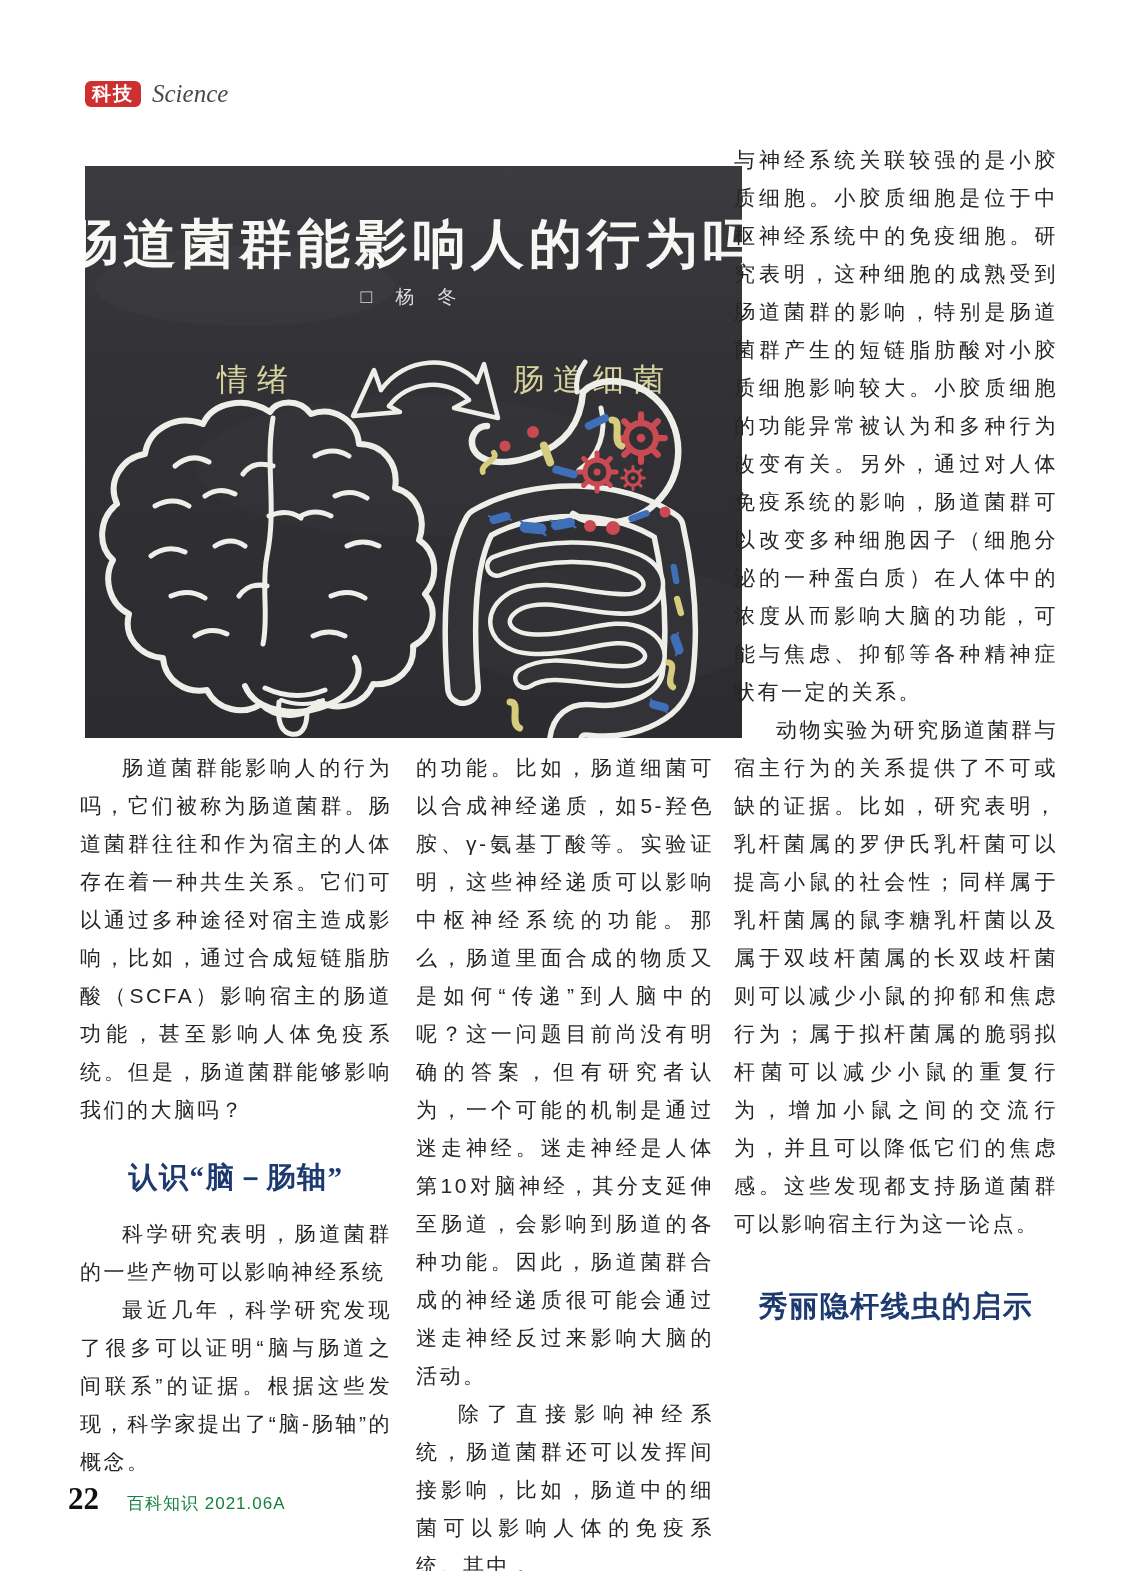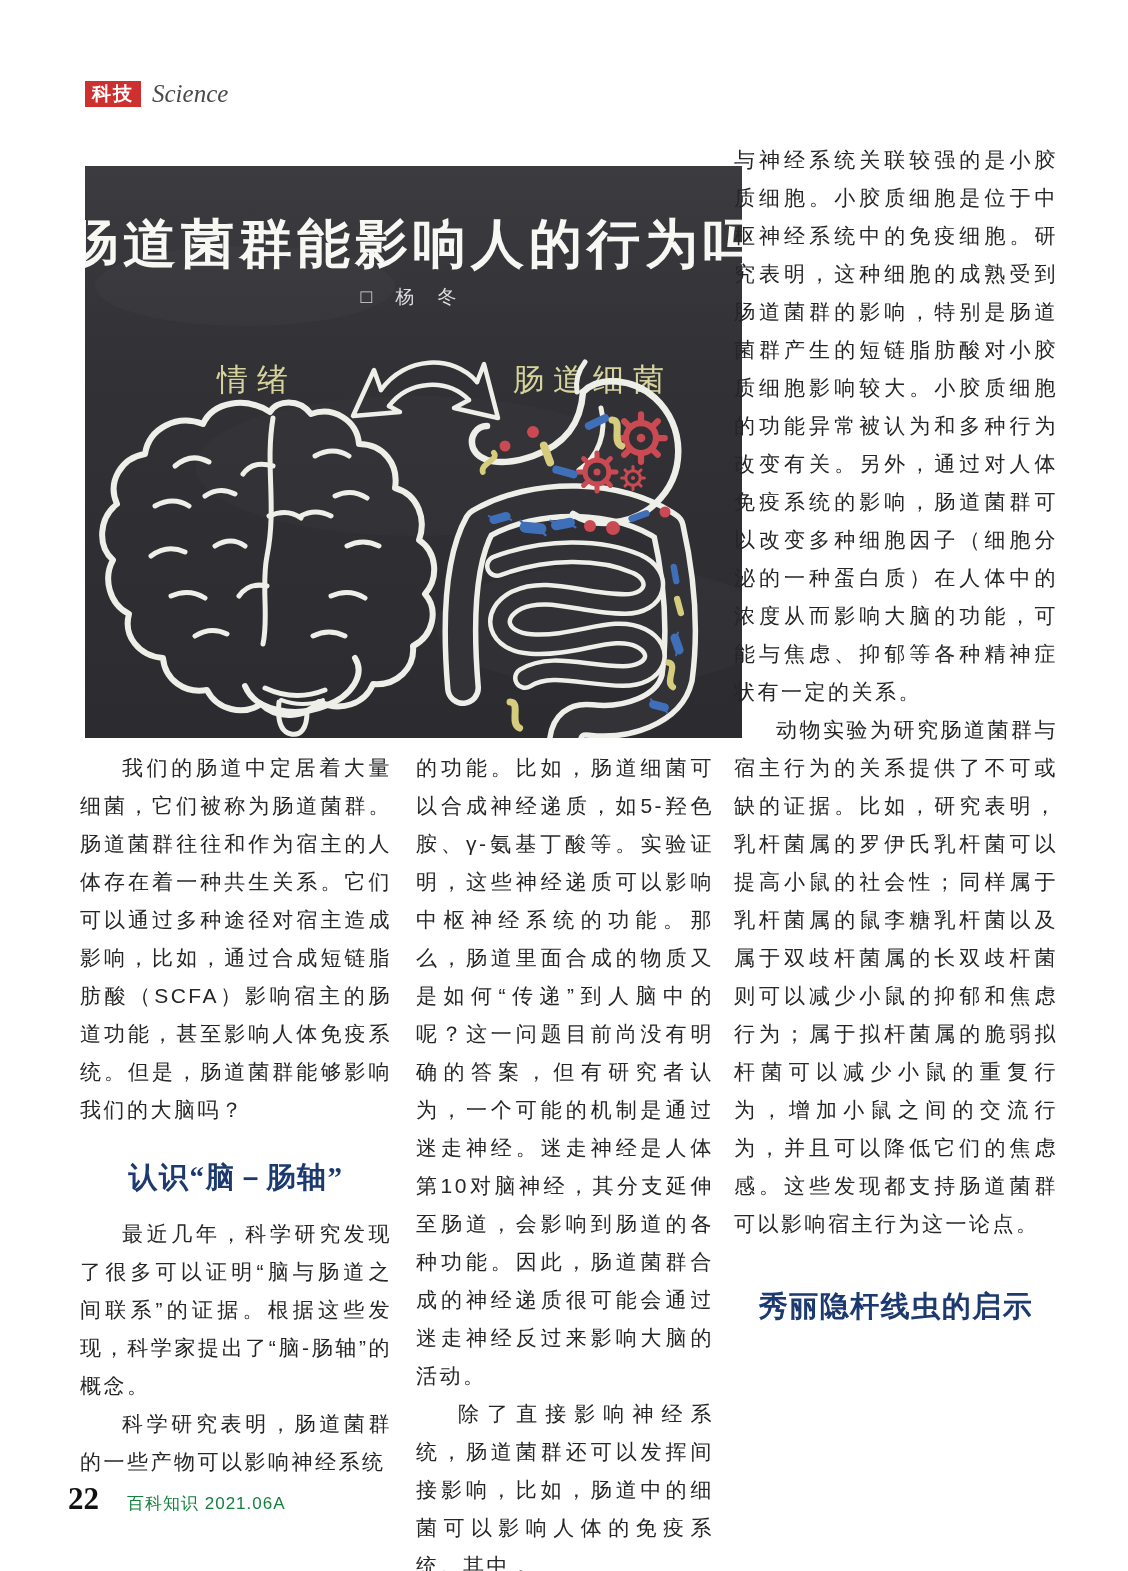--- a/index.html
+++ b/index.html
@@ -5,21 +5,21 @@
   html,body { margin:0; padding:0; background:#e8e8e8; }
   .page {
     position:relative; width:1128px; height:1571px; margin:0 auto;
     background:#ffffff; overflow:hidden;
     font-family:"Liberation Sans","DejaVu Sans",sans-serif;
   }
   
   .kicker { position:absolute; left:85px; top:80px; display:flex; align-items:center; gap:11px; }
   .badge {
     background:#ce2f2f; color:#ffffff; font-size:19px; font-weight:bold;
-    padding:3px 7px 4px; letter-spacing:2px; line-height:1;
+    padding:3px 7px 4px; letter-spacing:2px; line-height:1;border-radius:6px;
   }
   .badge-en {
     font-family:"Liberation Serif","DejaVu Serif",serif; font-style:italic;
     font-size:25px; color:#4a4a4a;
   }
   
   .chalkboard { position:absolute; left:62px; top:155px; width:740px; height:572px; margin:11px;padding-left:12px; }
   .chalkboard svg { display:block; }
   .chalk-title { font-family:"Liberation Sans","DejaVu Sans",sans-serif; font-weight:bold; font-size:53px; fill:#f7f7f3; letter-spacing:5px; }
   .chalk-author { font-family:"Liberation Sans","DejaVu Sans",sans-serif; font-size:19px; fill:#dedede; letter-spacing:9px; }
@@ -185,24 +185,24 @@
           <use href="#bug" transform="translate(592,478) rotate(70) scale(0.8)" color="#3f6fb8"></use>
           <use href="#srod" transform="translate(586,508) rotate(20) scale(0.9)" color="#d5cd7d"></use>
           <use href="#bug" transform="translate(574,540) rotate(15) scale(0.75)" color="#3f6fb8"></use>
           <use href="#srod" transform="translate(430,548) rotate(10)" color="#d5cd7d"></use>
         </g>
       </g>
     </svg>
   </figure>
 
   <div class="col col1">
-    <p>我们的肠道中定居着大量细菌，它们被称为肠道菌群。肠道菌群往往和作为宿主的人体存在着一种共生关系。它们可以通过多种途径对宿主造成影响，比如，通过合成短链脂肪酸（SCFA）影响宿主的肠道功能，甚至影响人体免疫系统。但是，肠道菌群能够影响我们的大脑吗？</p>
+    <p>肠道菌群能影响人的行为吗，它们被称为肠道菌群。肠道菌群往往和作为宿主的人体存在着一种共生关系。它们可以通过多种途径对宿主造成影响，比如，通过合成短链脂肪酸（SCFA）影响宿主的肠道功能，甚至影响人体免疫系统。但是，肠道菌群能够影响我们的大脑吗？</p>
     <h2>认识“脑－肠轴”</h2>
+    <p>科学研究表明，肠道菌群的一些产物可以影响神经系统</p>
     <p>最近几年，科学研究发现了很多可以证明“脑与肠道之间联系”的证据。根据这些发现，科学家提出了“脑-肠轴”的概念。</p>
-    <p>科学研究表明，肠道菌群的一些产物可以影响神经系统</p>
   </div>
 
   <div class="col col2">
     <p class="cont">的功能。比如，肠道细菌可以合成神经递质，如5-羟色胺、γ-氨基丁酸等。实验证明，这些神经递质可以影响中枢神经系统的功能。那么，肠道里面合成的物质又是如何“传递”到人脑中的呢？这一问题目前尚没有明确的答案，但有研究者认为，一个可能的机制是通过迷走神经。迷走神经是人体第10对脑神经，其分支延伸至肠道，会影响到肠道的各种功能。因此，肠道菌群合成的神经递质很可能会通过迷走神经反过来影响大脑的活动。</p>
     <p>除了直接影响神经系统，肠道菌群还可以发挥间接影响，比如，肠道中的细菌可以影响人体的免疫系统。其中，</p>
   </div>
 
   <div class="col col3">
     <p class="cont">与神经系统关联较强的是小胶质细胞。小胶质细胞是位于中枢神经系统中的免疫细胞。研究表明，这种细胞的成熟受到肠道菌群的影响，特别是肠道菌群产生的短链脂肪酸对小胶质细胞影响较大。小胶质细胞的功能异常被认为和多种行为改变有关。另外，通过对人体免疫系统的影响，肠道菌群可以改变多种细胞因子（细胞分泌的一种蛋白质）在人体中的浓度从而影响大脑的功能，可能与焦虑、抑郁等各种精神症状有一定的关系。</p>
     <p>动物实验为研究肠道菌群与宿主行为的关系提供了不可或缺的证据。比如，研究表明，乳杆菌属的罗伊氏乳杆菌可以提高小鼠的社会性；同样属于乳杆菌属的鼠李糖乳杆菌以及属于双歧杆菌属的长双歧杆菌则可以减少小鼠的抑郁和焦虑行为；属于拟杆菌属的脆弱拟杆菌可以减少小鼠的重复行为，增加小鼠之间的交流行为，并且可以降低它们的焦虑感。这些发现都支持肠道菌群可以影响宿主行为这一论点。</p>

